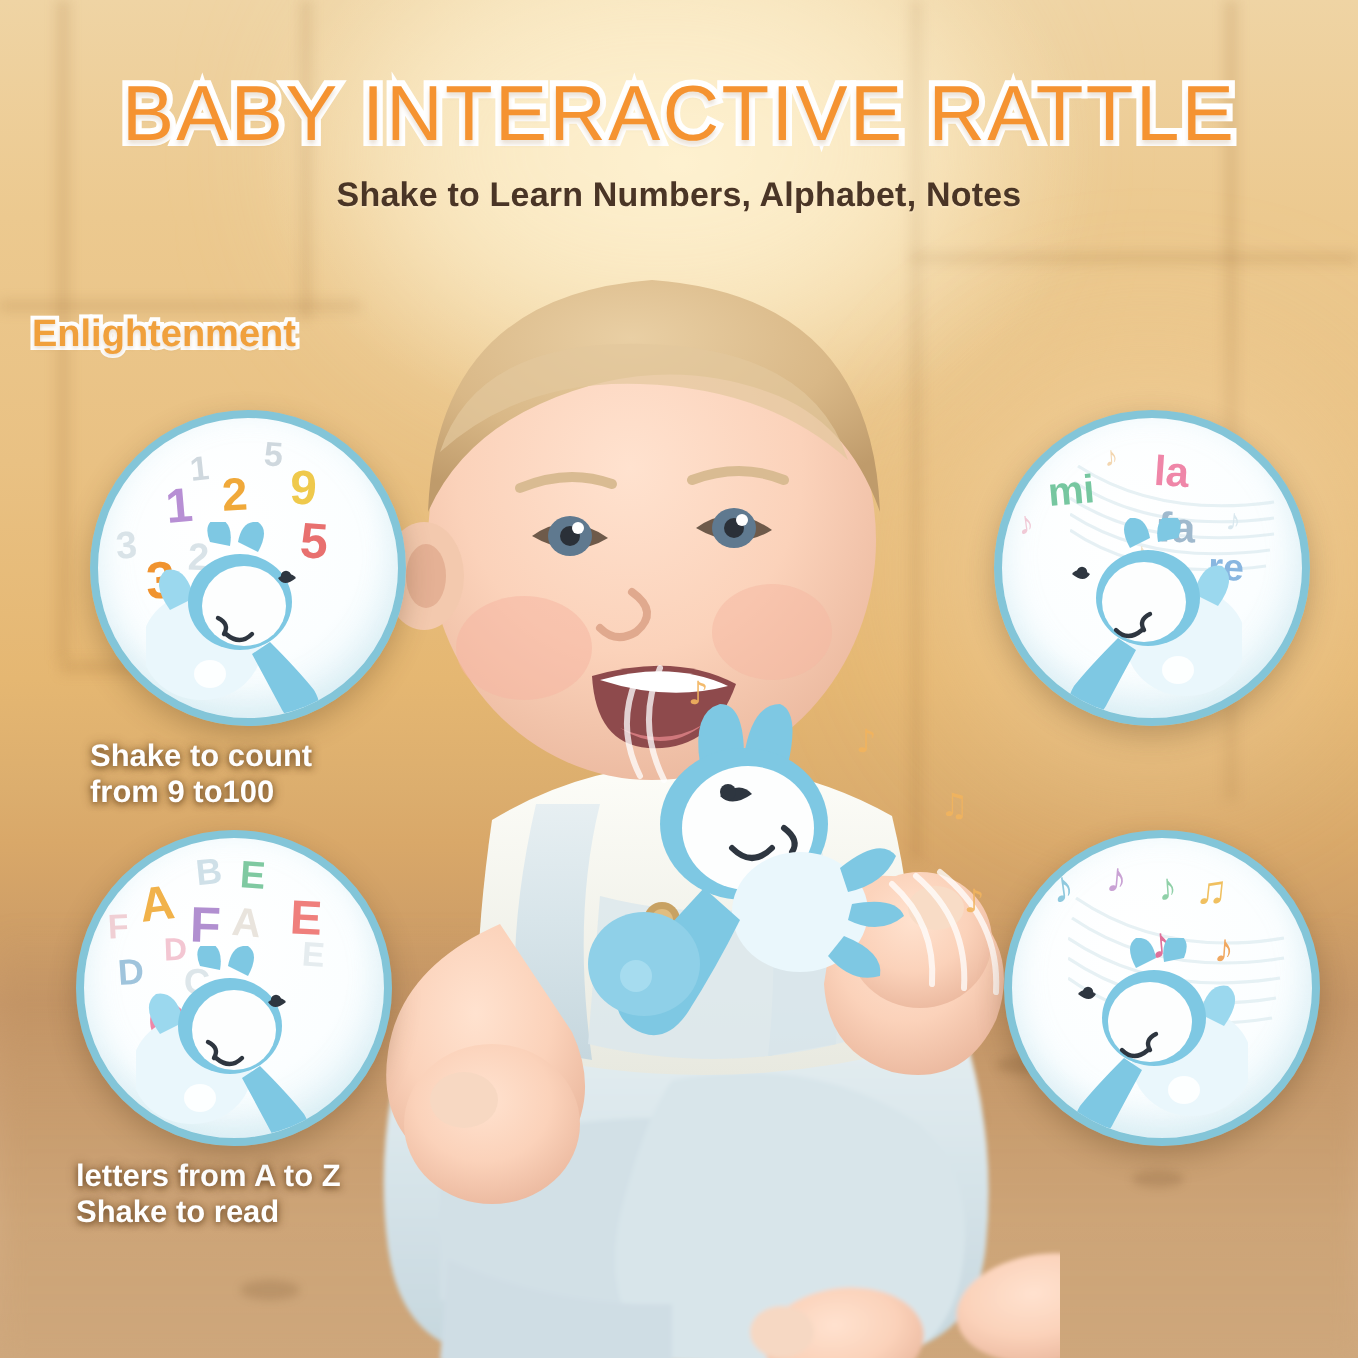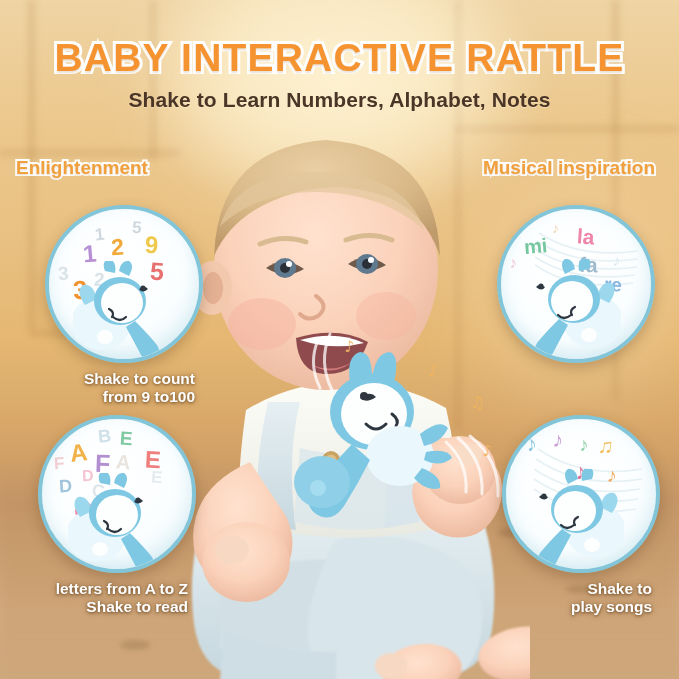--- a/index.html
+++ b/index.html
@@ -21,51 +21,51 @@
   .bg-seam{position:absolute;background:rgba(160,110,55,.18);filter:blur(3px);}
   .bg-glow{position:absolute;border-radius:50%;filter:blur(40px);}
   .floor{position:absolute;left:0;right:0;bottom:0;height:215px;
     background:linear-gradient(180deg, rgba(186,140,92,.0) 0%, rgba(186,140,92,.35) 18%, rgba(196,152,103,.55) 45%, rgba(205,166,121,.6) 100%);
     filter:blur(6px);}
   .floor-speck{position:absolute;border-radius:50%;background:rgba(120,80,45,.22);filter:blur(2px);}
 
   
   .title{
     position:absolute;left:0;right:0;top:36px;text-align:center;
-    font-size:39px;font-weight:bold;letter-spacing:1.2px;
+    font-size:39px;font-weight:normal;letter-spacing:1.2px;
     color:#f59331;
     -webkit-text-stroke:6px #fff;
     paint-order:stroke fill;
     text-shadow:0 2px 2px rgba(140,90,30,.18);
     white-space:nowrap;
   }
   .subtitle{
     position:absolute;left:0;right:0;top:88px;text-align:center;
-    font-size:21px;font-weight:bold;color:#4a3526;letter-spacing:.1px;
+    font-size:17px;font-weight:bold;color:#4a3526;letter-spacing:.1px;
     text-shadow:0 1px 1px rgba(255,240,210,.5);
   }
   .section-head{
     position:absolute;font-size:19px;font-weight:bold;color:#f0a03c;
     -webkit-text-stroke:4px #fff;paint-order:stroke fill;
     text-shadow:0 1px 2px rgba(150,100,40,.25);white-space:nowrap;
   }
   .section-head.left{left:16px;top:157px;}
   .section-head.right{right:24px;top:157px;}
 
   
   .feature{position:absolute;width:150px;}
   .circle{
     position:relative;width:150px;height:150px;border-radius:50%;
     border:4px solid #83c5d8;
     background:radial-gradient(circle at 42% 36%, #ffffff 0%, #fbfeff 55%, #eef8fb 78%, #e2f1f7 100%);
     box-shadow:0 5px 14px rgba(90,60,25,.30), inset 0 -6px 16px rgba(170,215,230,.35);
     overflow:hidden;
   }
   .cap{
-    margin-top:7px;text-align:right;color:#ffffff;font-weight:bold;
+    margin-top:7px;text-align:left;color:#ffffff;font-weight:bold;
     font-size:15.5px;line-height:1.13;
     text-shadow:0 1px 3px rgba(90,55,20,.75), 0 0 6px rgba(90,55,20,.45);
   }
   .f-tl{left:45px;top:205px;}
   .f-bl{left:38px;top:415px;}
   .f-tr{left:497px;top:205px;}
   .f-br{left:502px;top:415px;}
 
   
   .glyph{position:absolute;font-weight:bold;line-height:1;user-select:none;}
@@ -232,21 +232,20 @@
 
       <path d="M64 96 q-24 26 -38 42 q-12 18 2 28 q16 10 28 -8 q14 -22 26 -46z" fill="#7ec8e3"></path>
       <ellipse cx="34" cy="134" rx="28" ry="26" fill="#8fd0e8"></ellipse>
       <circle cx="30" cy="140" r="8" fill="#a6dcef"></circle>
     </g>
   </svg>
 
   <div class="title">BABY INTERACTIVE RATTLE</div>
   <div class="subtitle">Shake to Learn Numbers, Alphabet, Notes</div>
   <div class="section-head left">Enlightenment</div>
-  <div class="section-head right">Musical inspiration</div>
 
   <div class="feature f-tl">
     <div class="circle">
       <div class="glyph-layer">
           <span class="glyph" style="left: 46px; top: 17px; font-size: 17px; color: rgb(207, 216, 222); transform: rotate(-6deg);">1</span>
           <span class="glyph" style="left: 83px; top: 10px; font-size: 17px; color: rgb(207, 216, 222); transform: rotate(4deg);">5</span>
           <span class="glyph" style="left: 62px; top: 27px; font-size: 23px; color: rgb(240, 169, 58); transform: rotate(-3deg);">2</span>
           <span class="glyph" style="left: 96px; top: 24px; font-size: 24px; color: rgb(239, 201, 76); transform: rotate(3deg);">9</span>
           <span class="glyph" style="left: 34px; top: 33px; font-size: 24px; color: rgb(183, 143, 212); transform: rotate(-5deg);">1</span>
           <span class="glyph" style="left: 9px; top: 55px; font-size: 19px; color: rgb(217, 227, 232); transform: rotate(-4deg);">3</span>
@@ -383,19 +382,15 @@
           <ellipse cx="49" cy="42" rx="21" ry="20" fill="#fdfefe"></ellipse>
           <path d="M62 60 q14 14 22 24 q6 10 -2 15 q-10 4 -15 -7 q-8 -15 -14 -26z" fill="#7ec8e3"></path>
           <ellipse cx="32" cy="76" rx="8" ry="7" fill="#ffffff" opacity=".9"></ellipse>
         </g>
         <path d="M30 28 q-6 -4 -9 0 q6 5 9 0z" fill="#2e3640"></path>
         <circle cx="26" cy="27" r="2.6" fill="#2e3640"></circle>
         <path d="M56 56 q-7 6 -13 0" stroke="#2e3640" stroke-width="2.2" fill="none" stroke-linecap="round"></path>
         <path d="M60 48 q-6 3 -3 8" stroke="#2e3640" stroke-width="2.2" fill="none" stroke-linecap="round"></path>
       </svg>
     </div>
-    <div class="cap">
-      <div>Shake to</div>
-      <div>play songs</div>
-    </div>
   </div>
 
 </div>
 
 </body></html>

